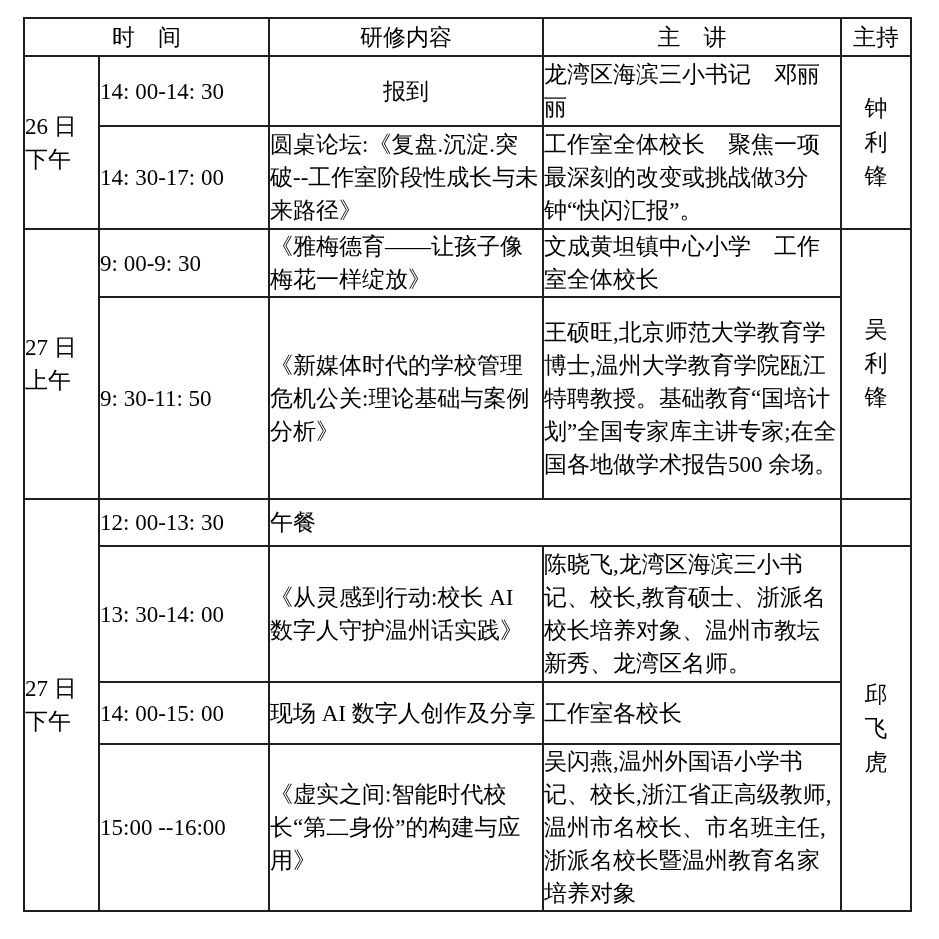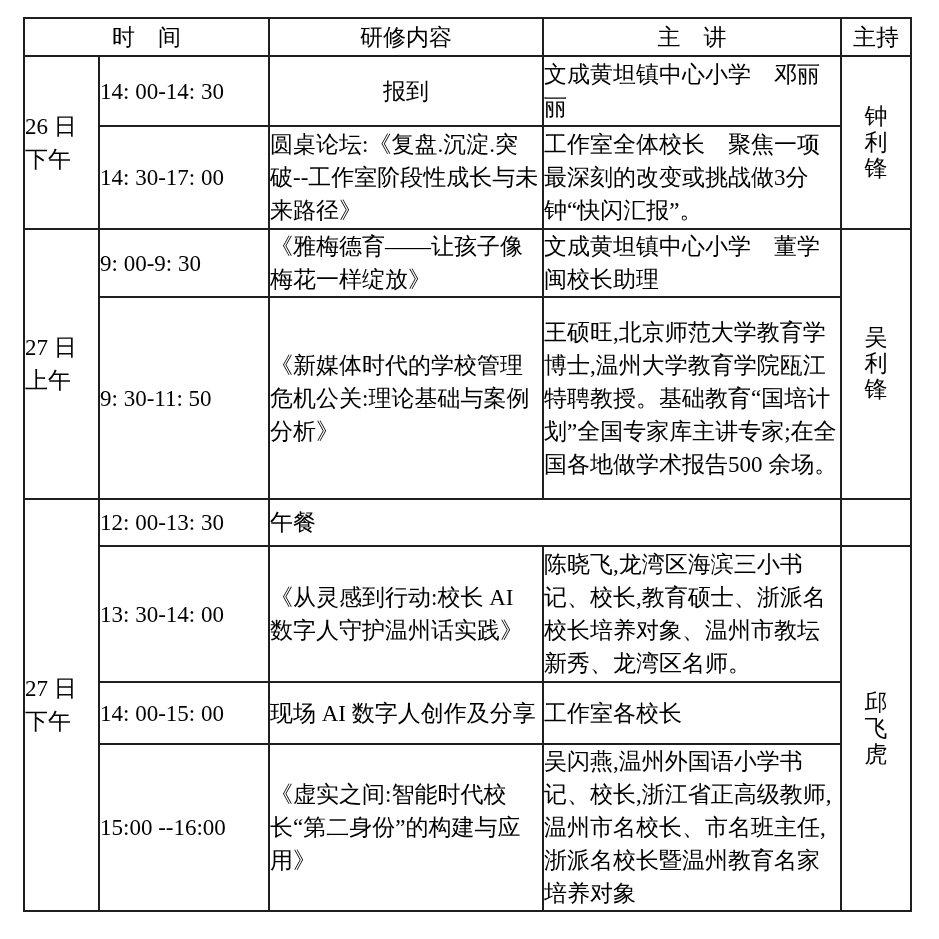--- a/index.html
+++ b/index.html
@@ -48,21 +48,21 @@
     text-align:left;padding-left:126px;margin-top:16px;
   }
   td.speaker{
     text-align:left;padding:2px 4px 2px 8px;
     word-break:break-all;
   }
   td.host{vertical-align:middle;}
   .host-name{
     width:1.15em;margin:0 auto;
     word-break:break-all;
-    text-align:center;line-height:26px;
+    text-align:center;line-height:34px;
   }
 </style>
 </head>
 <body>
 
 <div class="sheet">
   <table class="sched">
     <colgroup>
       <col style="width:75px">
       <col style="width:170px">
@@ -77,38 +77,38 @@
       <td class="hd">研修内容</td>
       <td class="hd">主　讲</td>
       <td class="hd">主持</td>
     </tr>
 
     <tr class="rh-1">
       <td class="day" rowspan="2">26 日
 下午</td>
       <td class="time">14: 00-14: 30</td>
       <td class="content center">报到</td>
-      <td class="speaker">文成黄坦镇中心小学　邓丽丽</td>
+      <td class="speaker">龙湾区海滨三小书记　邓丽丽</td>
       <td class="host" rowspan="2">
         <div class="host-name">钟利锋</div>
       </td>
     </tr>
 
     <tr class="rh-2">
       <td class="time">14: 30-17: 00</td>
       <td class="content">圆桌论坛:《复盘.沉淀.突破--工作室阶段性成长与未来路径》</td>
       <td class="speaker">工作室全体校长　聚焦一项最深刻的改变或挑战做3分钟“快闪汇报”。</td>
     </tr>
 
     <tr class="rh-3">
       <td class="day" rowspan="2">27 日
 上午</td>
       <td class="time">9: 00-9: 30</td>
       <td class="content">《雅梅德育——让孩子像梅花一样绽放》</td>
-      <td class="speaker">文成黄坦镇中心小学　董学闽校长助理</td>
+      <td class="speaker">文成黄坦镇中心小学　工作室全体校长</td>
       <td class="host" rowspan="2">
         <div class="host-name">吴利锋</div>
       </td>
     </tr>
 
     <tr class="rh-4">
       <td class="time">9: 30-11: 50</td>
       <td class="content">《新媒体时代的学校管理危机公关:理论基础与案例分析》</td>
       <td class="speaker">王硕旺,北京师范大学教育学博士,温州大学教育学院瓯江特聘教授。基础教育“国培计划”全国专家库主讲专家;在全国各地做学术报告500 余场。</td>
     </tr>

